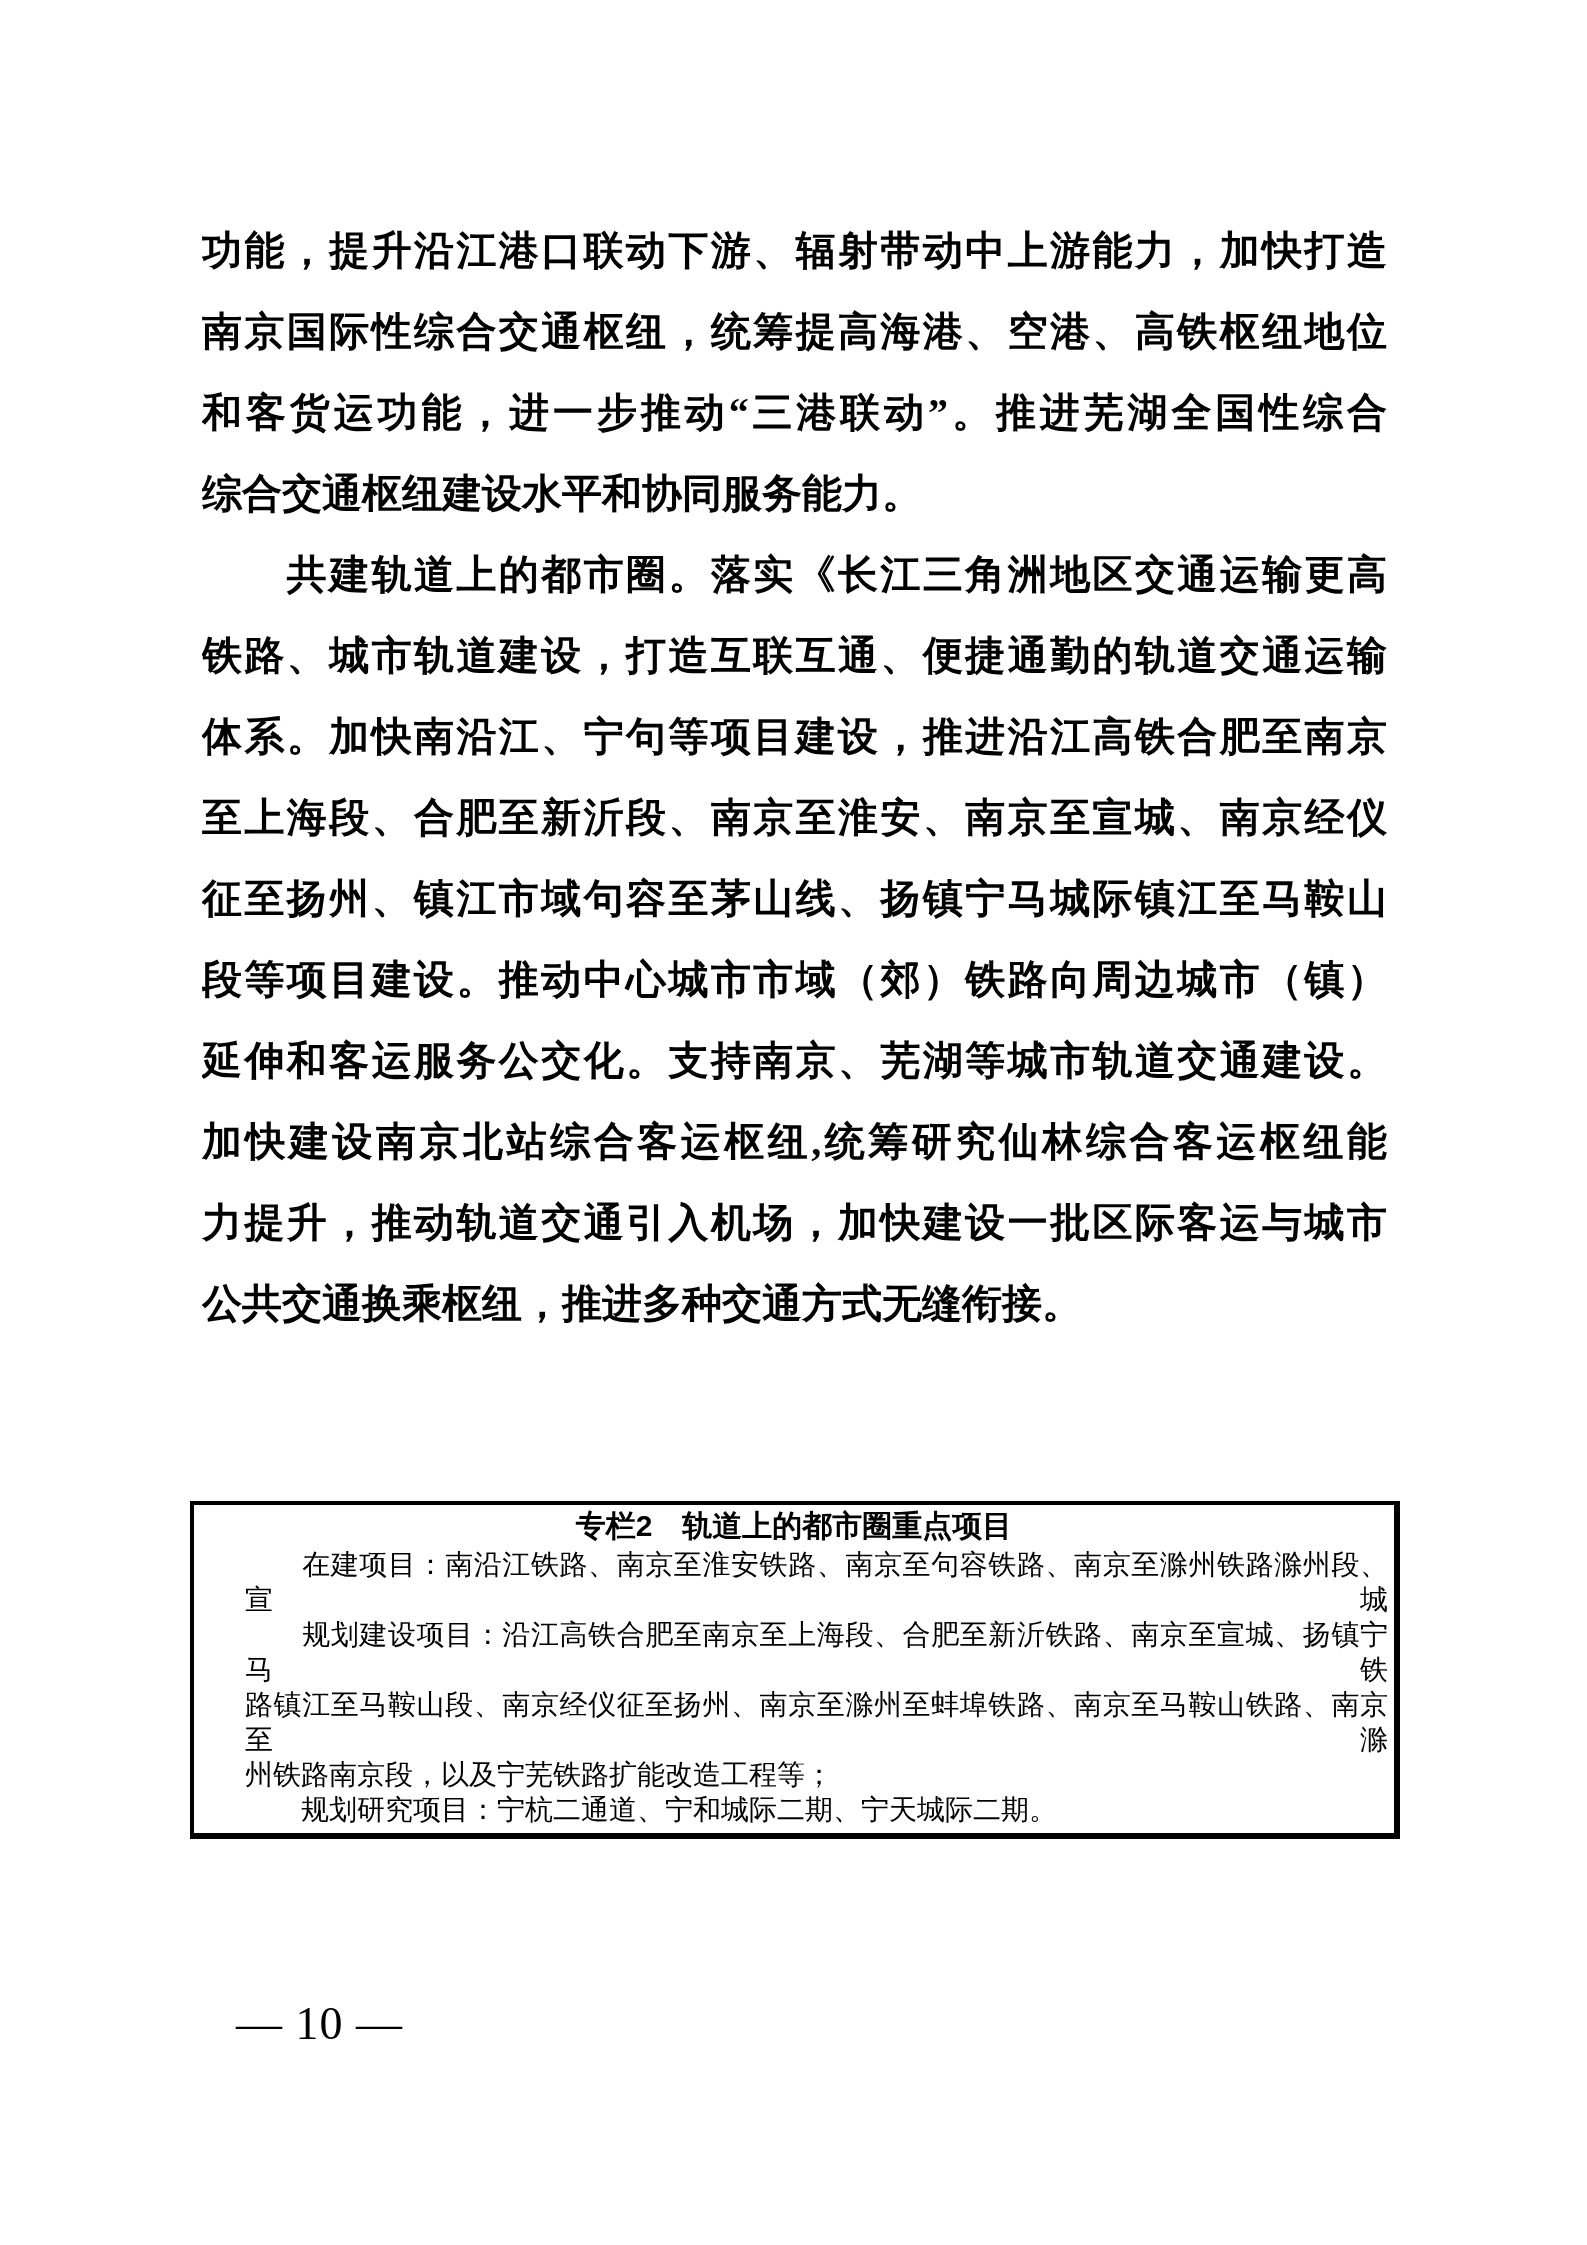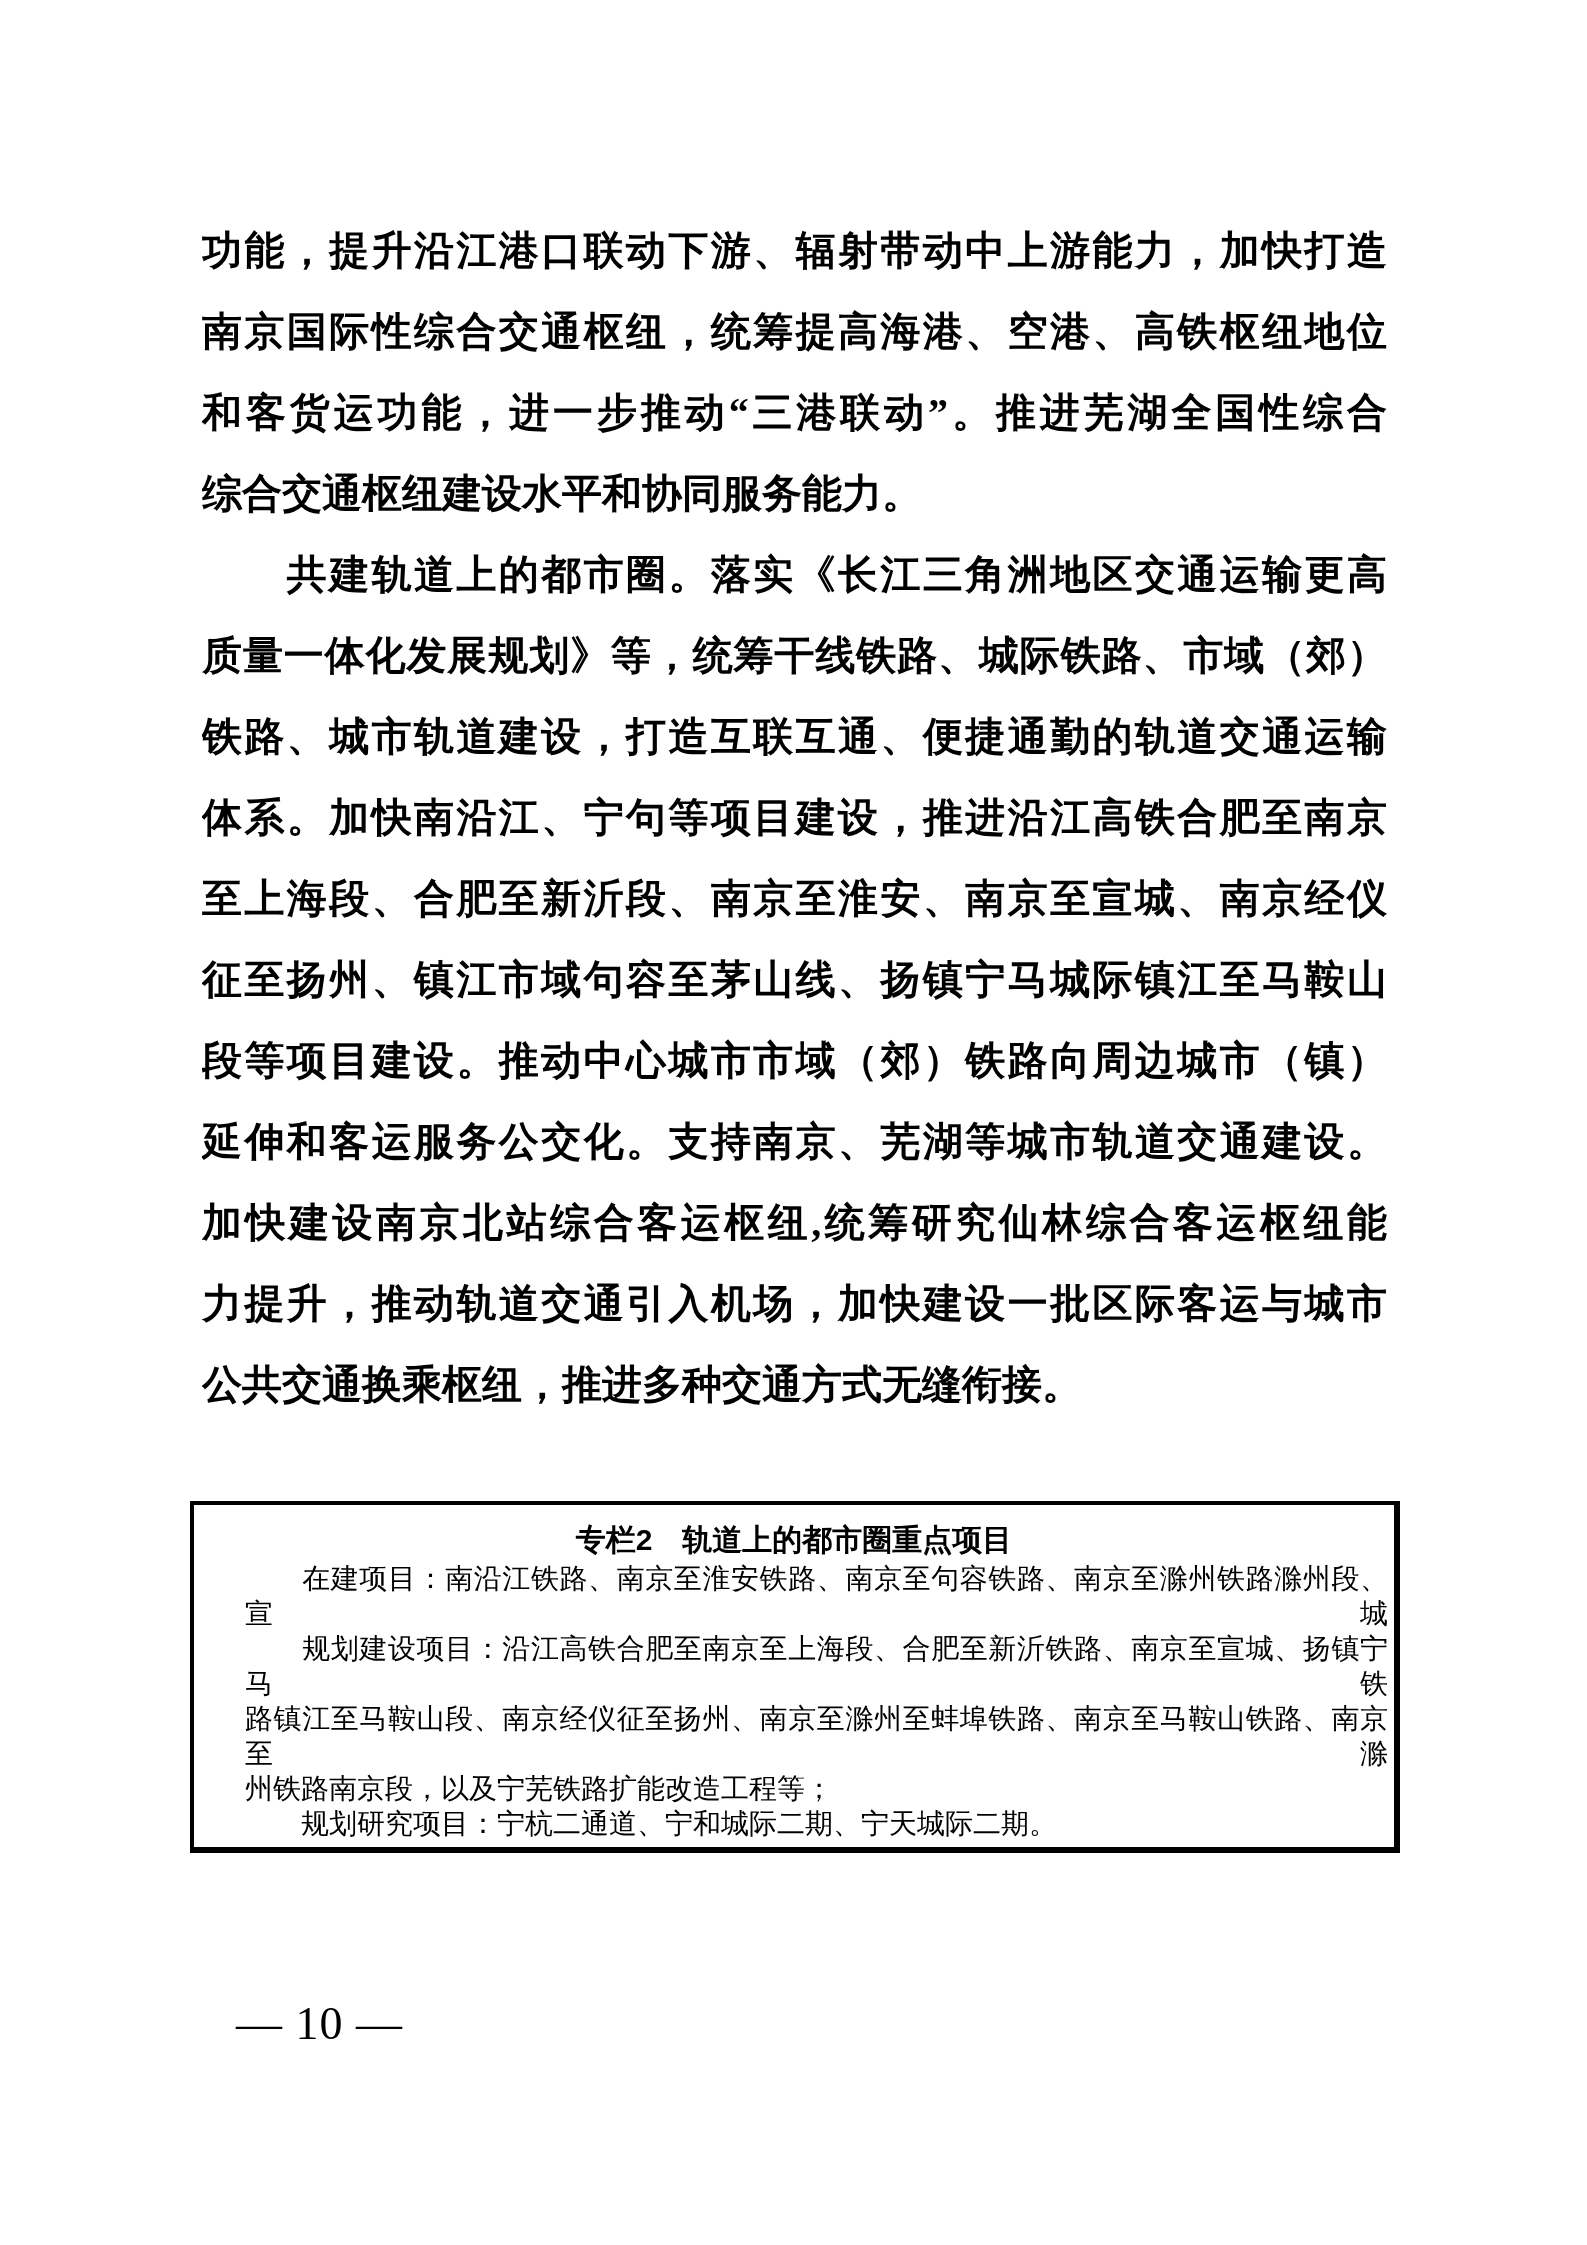--- a/index.html
+++ b/index.html
@@ -31,21 +31,21 @@
   .tline.end { text-align-last: left; }
   .callout {
     position: absolute;
     left: 190px;
     top: 1501px;
     width: 1210px;
     box-sizing: border-box;
     border: 4px solid #000000;
     border-right-width: 6px;
     border-bottom-width: 6px;
-    padding: 14px 6px 6px 6px;
+    padding: 0 6px 6px 6px;
     background: #ffffff;
   }
   .box-title {
     font-family: "Liberation Sans", "DejaVu Sans", sans-serif;
     font-weight: bold;
     font-size: 30px;
     line-height: 42px;
     text-align: center;
   }
   .bline {
@@ -71,21 +71,20 @@
 <body>
 
 <div class="page">
 
   <div class="text-col body-text">
     <div class="tline">功能，提升沿江港口联动下游、辐射带动中上游能力，加快打造</div>
     <div class="tline">南京国际性综合交通枢纽，统筹提高海港、空港、高铁枢纽地位</div>
     <div class="tline">和客货运功能，进一步推动“三港联动”。推进芜湖全国性综合</div>
     <div class="tline end">综合交通枢纽建设水平和协同服务能力。</div>
     <div class="tline">　　共建轨道上的都市圈。落实《长江三角洲地区交通运输更高</div>
-    <div class="tline">质量一体化发展规划》等，统筹干线铁路、城际铁路、市域（郊）</div>
     <div class="tline">铁路、城市轨道建设，打造互联互通、便捷通勤的轨道交通运输</div>
     <div class="tline">体系。加快南沿江、宁句等项目建设，推进沿江高铁合肥至南京</div>
     <div class="tline">至上海段、合肥至新沂段、南京至淮安、南京至宣城、南京经仪</div>
     <div class="tline">征至扬州、镇江市域句容至茅山线、扬镇宁马城际镇江至马鞍山</div>
     <div class="tline">段等项目建设。推动中心城市市域（郊）铁路向周边城市（镇）</div>
     <div class="tline">延伸和客运服务公交化。支持南京、芜湖等城市轨道交通建设。</div>
     <div class="tline">加快建设南京北站综合客运枢纽,统筹研究仙林综合客运枢纽能</div>
     <div class="tline">力提升，推动轨道交通引入机场，加快建设一批区际客运与城市</div>
     <div class="tline end">公共交通换乘枢纽，推进多种交通方式无缝衔接。</div>
   </div>

